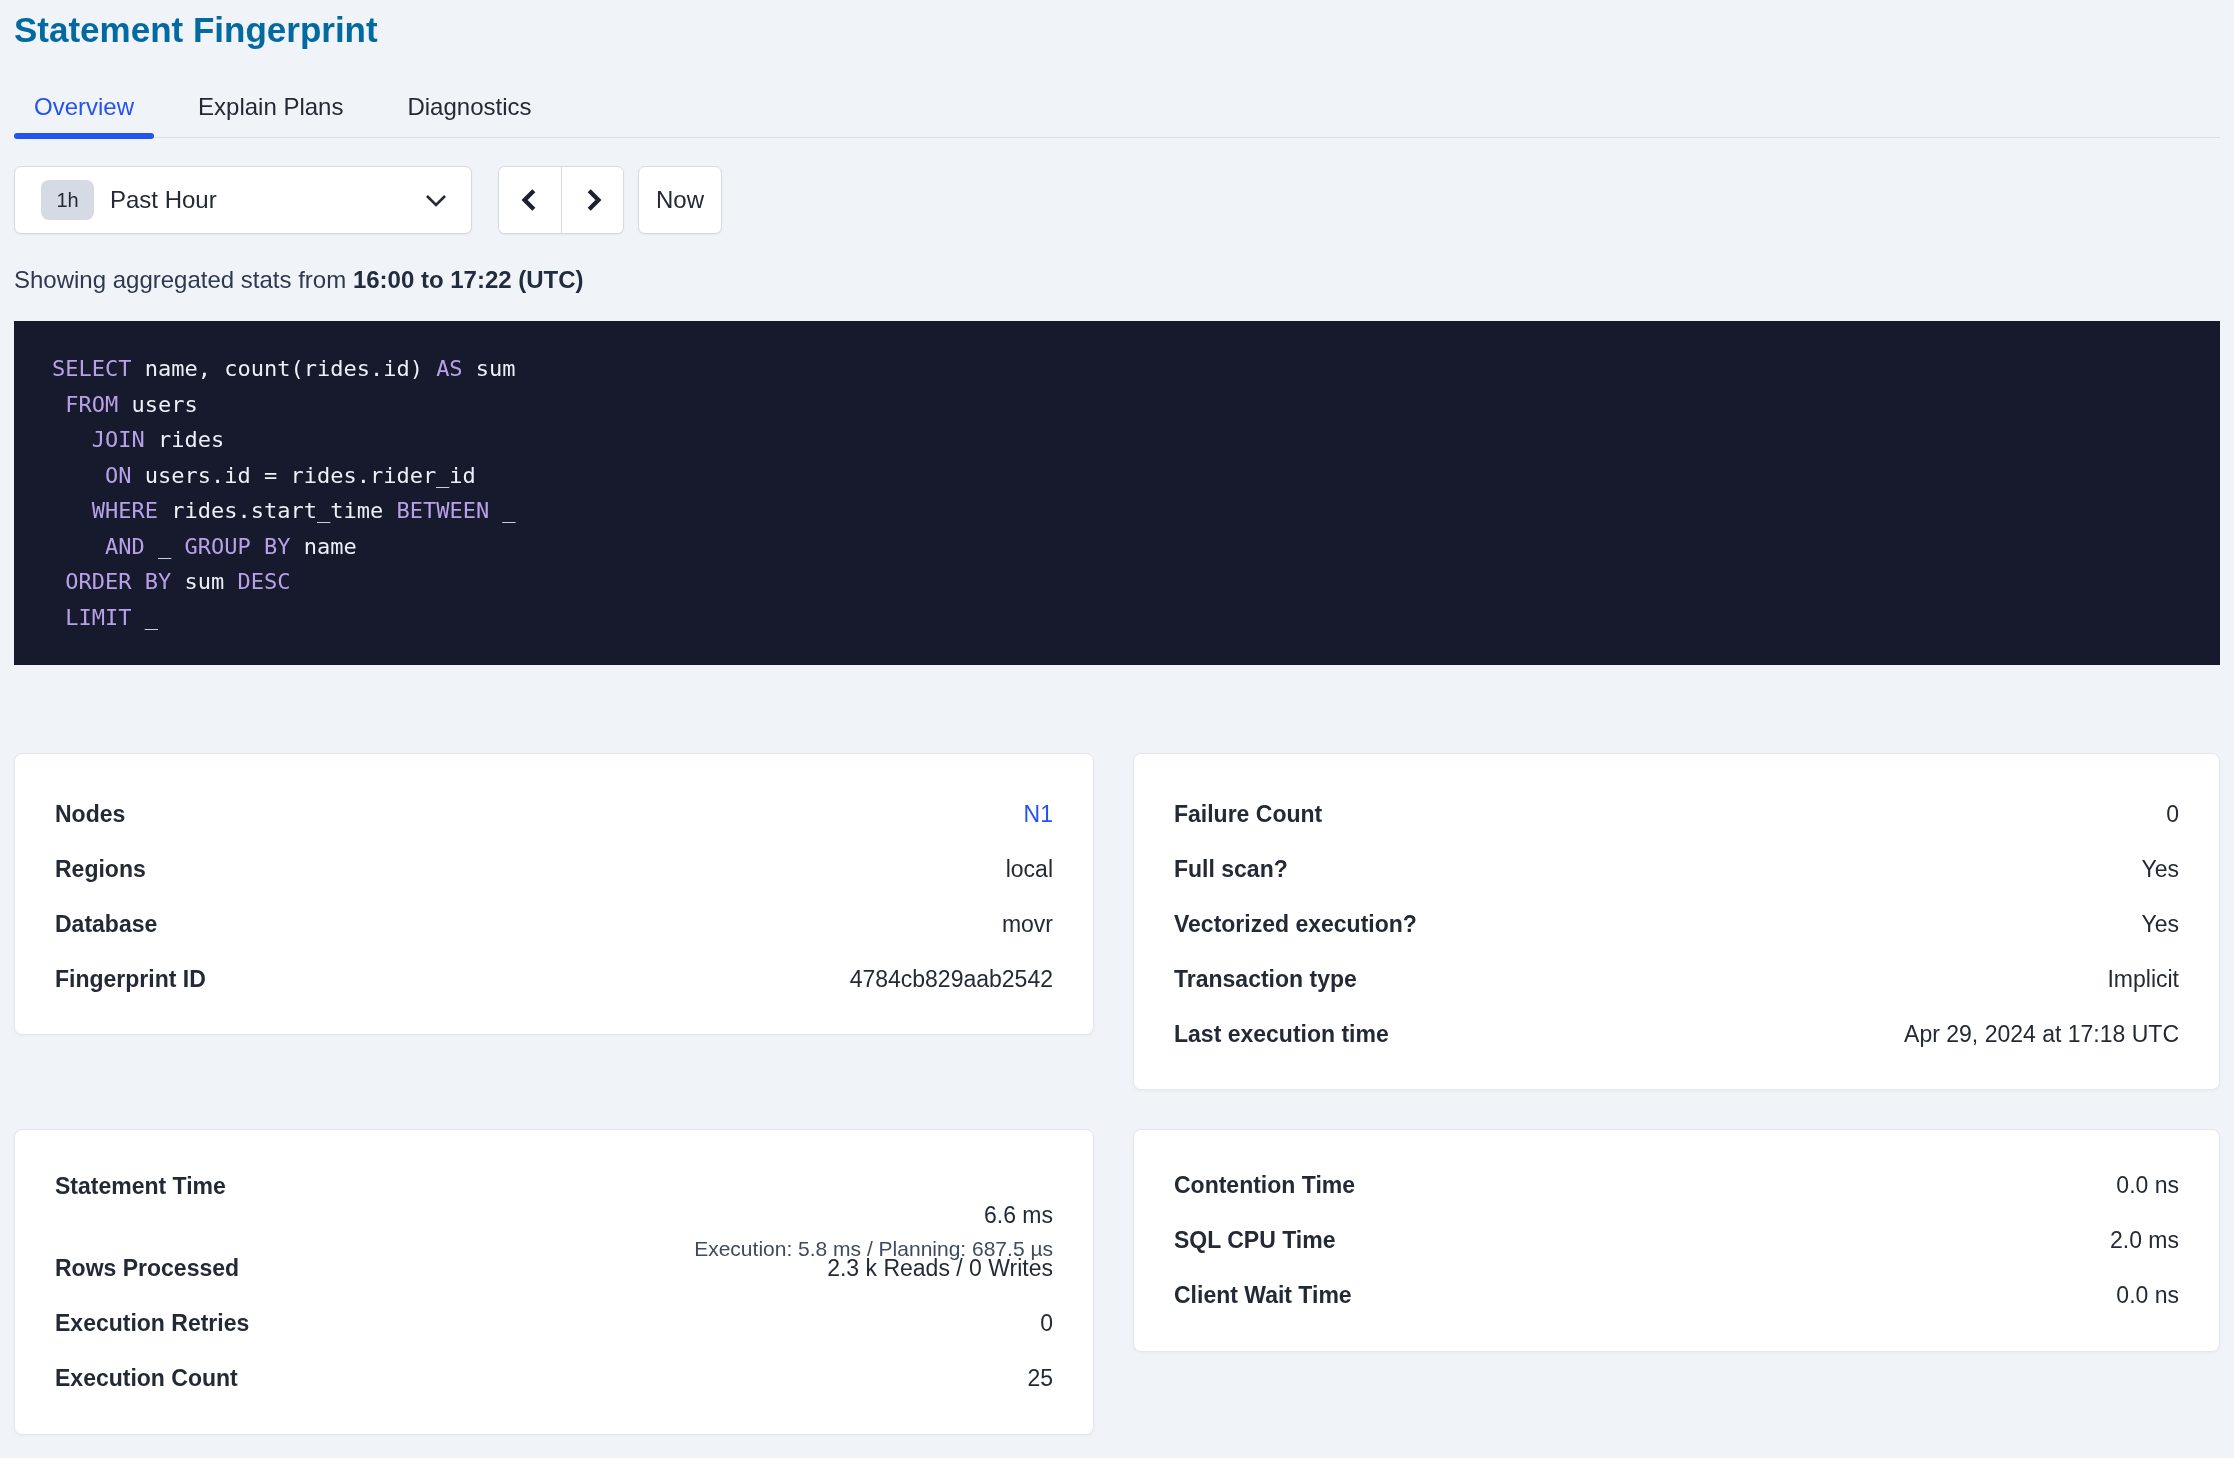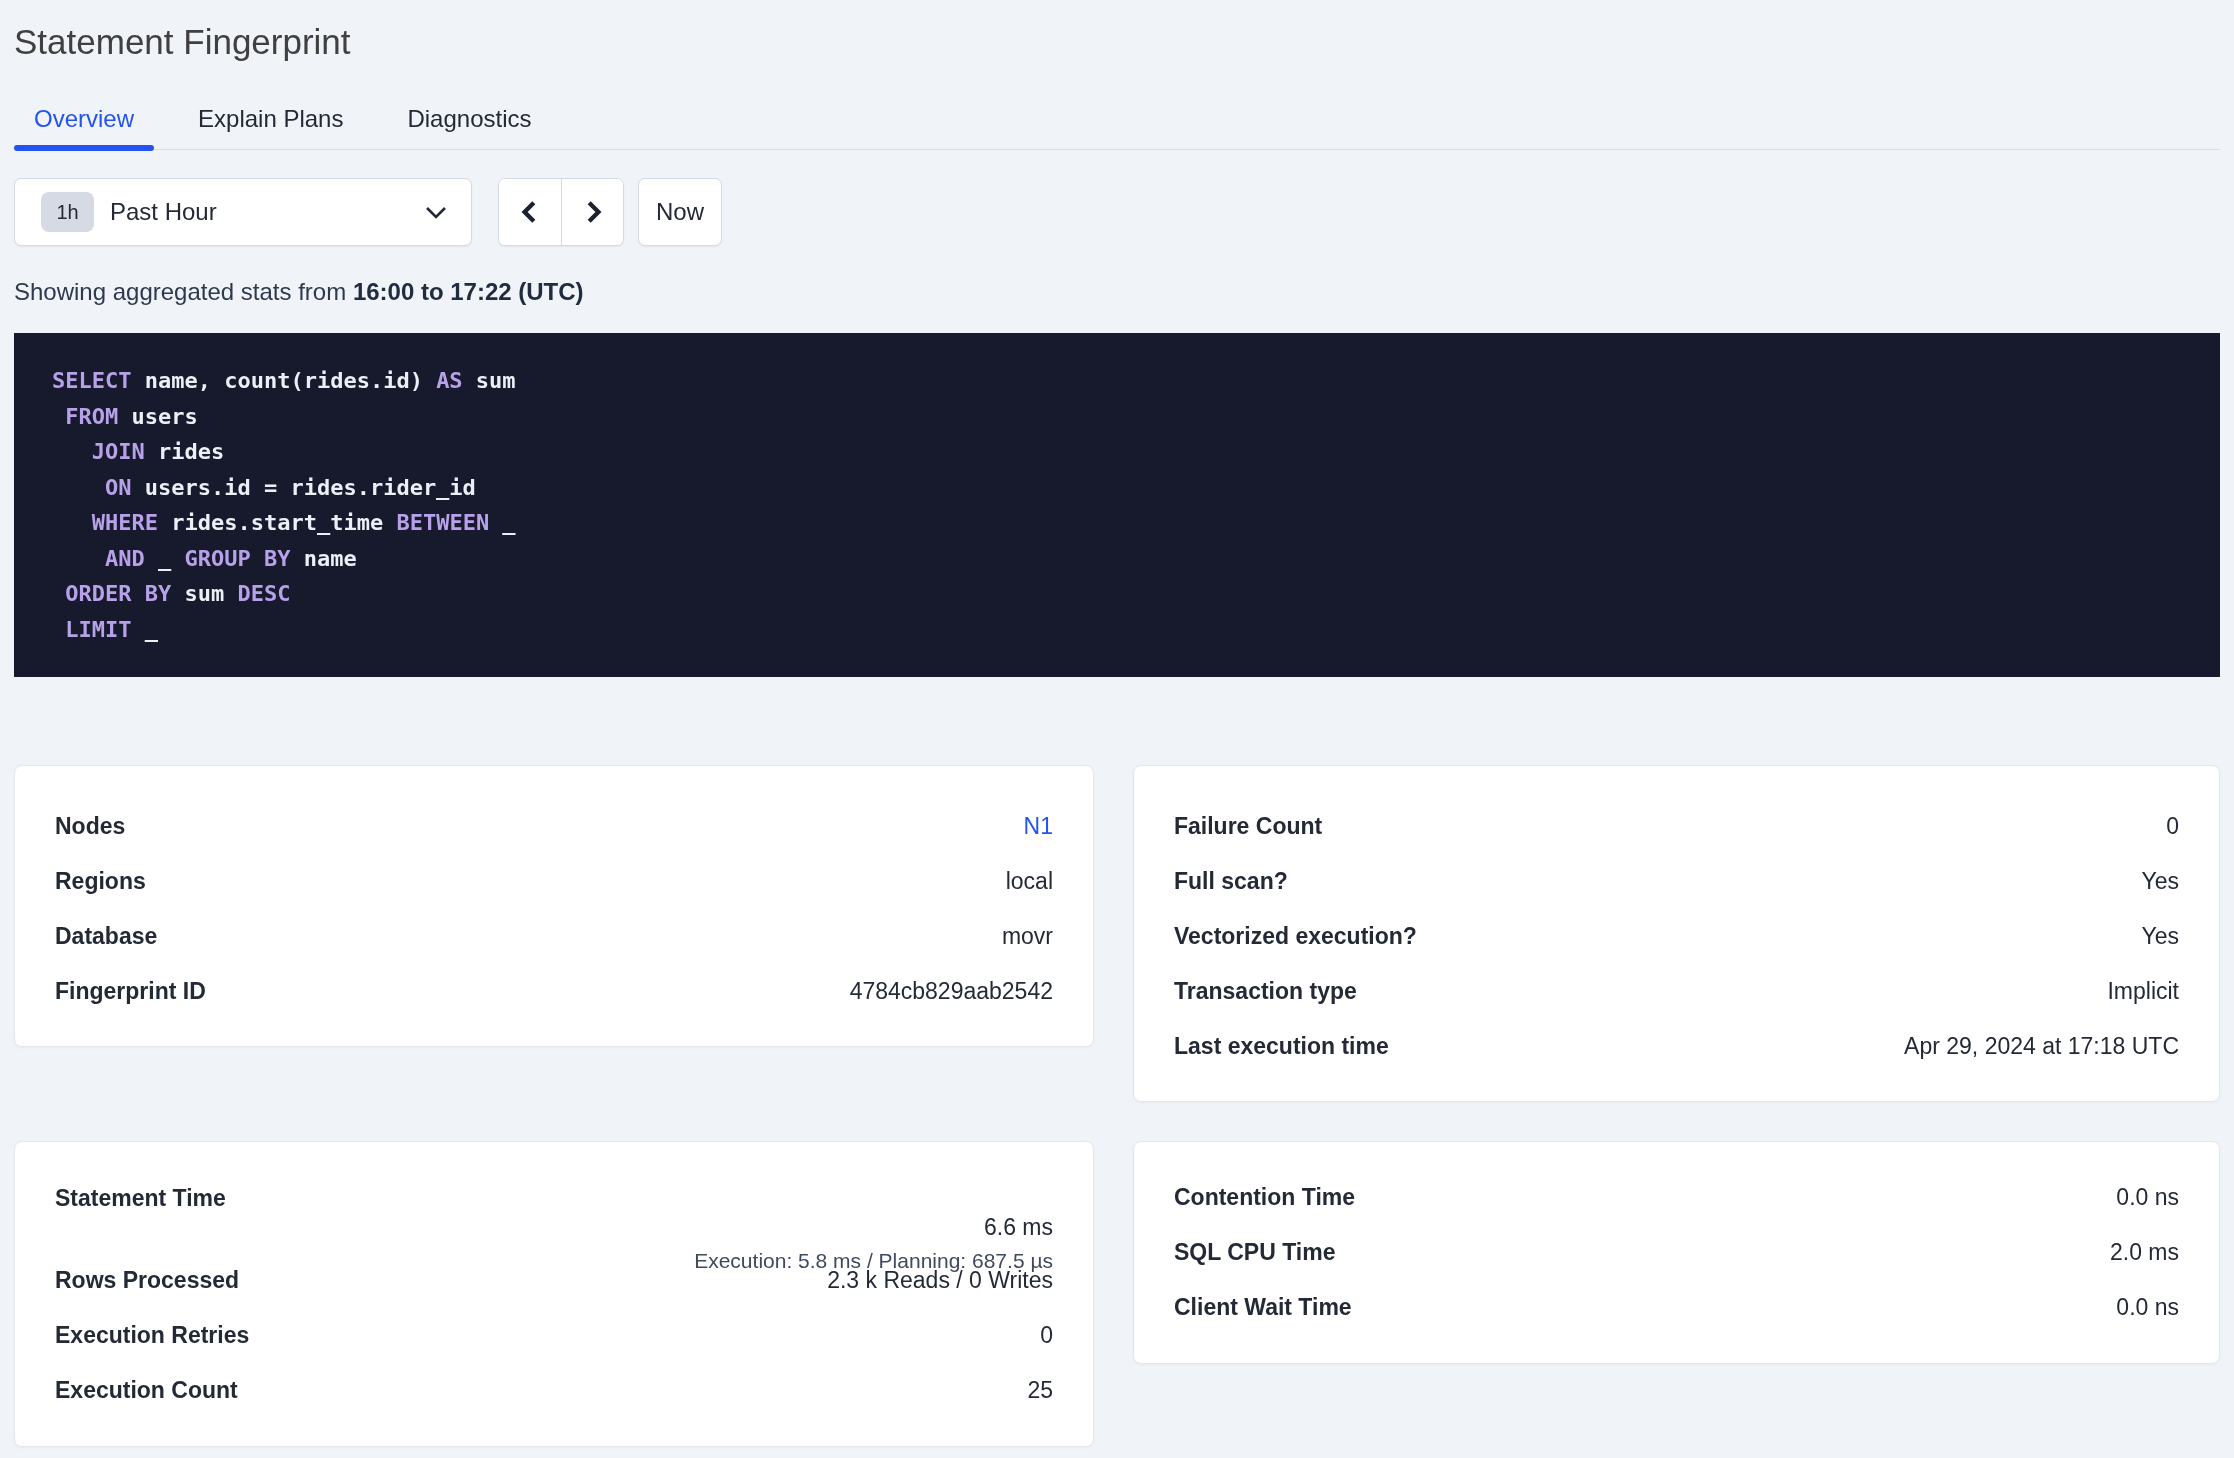--- a/index.html
+++ b/index.html
@@ -8,24 +8,24 @@
     height: 1458px;
     background: #f0f3f7;
     color: #242a35;
     font-family: "Liberation Sans", sans-serif;
     overflow: hidden;
   }
   .container { padding: 0 14px; }
 
   
   .page-title {
-    margin: 20px 0 0;
+    margin: 8px 0 0;
     font-size: 35px;
-    font-weight: normal;
-    color: #404040;
+    font-weight: bold;
+    color: #0369a1;
     line-height: 44px;
   }
 
   
   .tabs {
     display: flex;
     gap: 24px;
     margin-top: 32px;
     border-bottom: 1px solid #dadfe7;
   }
@@ -116,21 +116,21 @@
   .stats-line strong { color: #222c40; }
 
   
   .sql-box {
     margin-top: 27px;
     background: #161a2c;
     color: #edeff7;
     padding: 30px 38px;
     font-family: "DejaVu Sans Mono", monospace;
     font-size: 22px;
-    font-weight: bold;
+    font-weight: normal;
     line-height: 35.5px;
   }
   .sql-line { white-space: pre; }
   .sql-kw { color: #b7a1e9; }
 
   
   .cards {
     margin-top: 88px;
     display: grid;
     grid-template-columns: 1080px 1fr;

